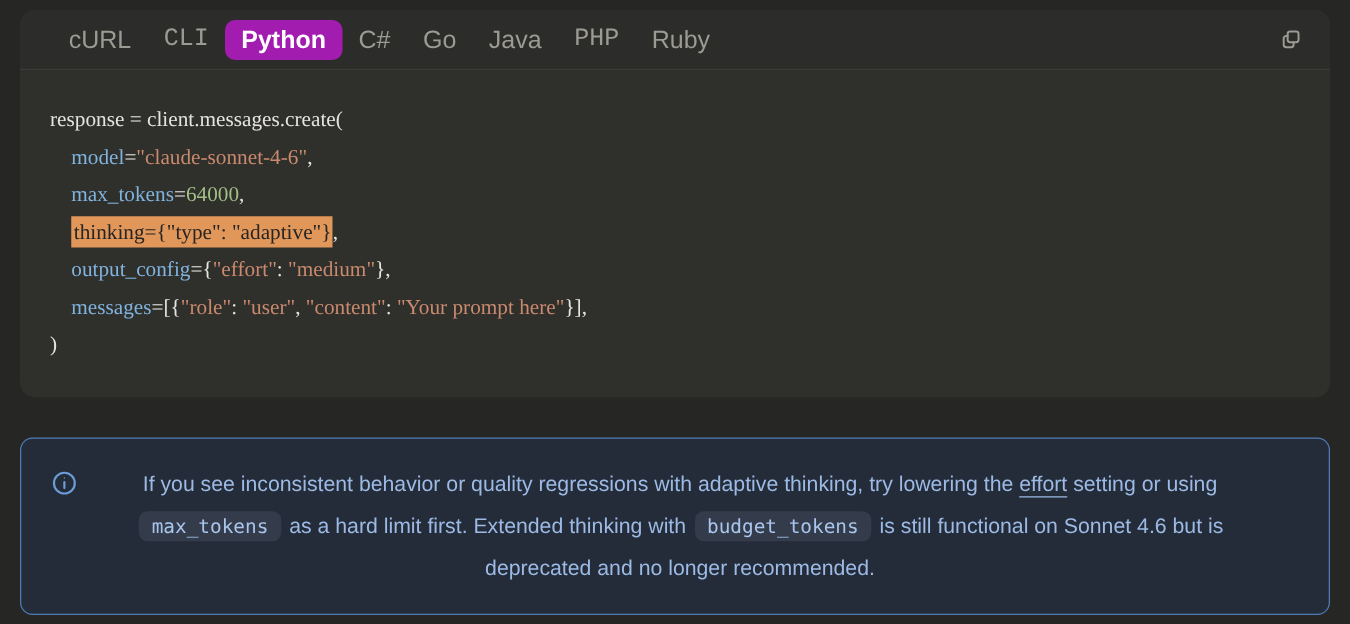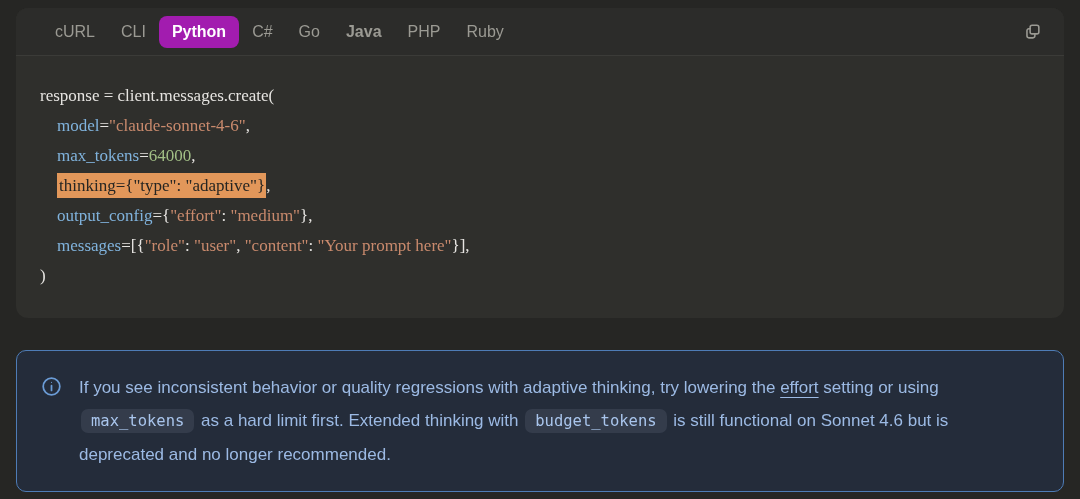--- a/index.html
+++ b/index.html
@@ -21,21 +21,21 @@
   .tabbar {
     display: flex;
     align-items: center;
     background: #2C2C2A;
     border-bottom: 1px solid #3B3B38;
     padding: 7px 18px 7px 26px;
     height: 33px;
   }
   .tab {
     color: #9B9A93;
-    font-size: 16px;
+    font-size: 20px;
     padding: 6px 13px;
     border-radius: 8px;
     cursor: pointer;
     white-space: nowrap;
     line-height: 20px;
   }
   .tab.active {
     background: #0A0A09;
     color: #FFFFFF;
     font-weight: 600;
@@ -71,20 +71,21 @@
   
   .callout {
     margin: 32px 16px 0 16px;
     background: #242C3A;
     border: 1.5px solid #4E7CB6;
     border-radius: 10px;
     padding: 20px 24px 20px 24px;
     display: flex;
     gap: 17px;
     box-sizing: border-box;
+    text-align: center;
   }
   .callout-icon {
     flex: 0 0 auto;
     margin-top: 5px;
   }
   .callout-text {
     color: #9CBAE4;
     font-size: 17px;
     line-height: 33px;
     max-width: 930px;
@@ -107,26 +108,26 @@
     white-space: nowrap;
   }
 </style>
 </head>
 <body>
 
 <div class="code-card">
   <div class="tabbar" id="tabbar">
 
     <button class="tab" style="background: none; border: none; font-family: inherit;">cURL</button>
-      <button class="tab" style="background: none; border: none; font-family: Liberation Sans, sans-serif;">CLI</button>
+      <button class="tab" style="background: none; border: none; font-family: Liberation Mono, monospace;">CLI</button>
       <button class="tab active" style="background: #a21caf; border: none; font-family: inherit;">Python</button>
       <button class="tab" style="background: none; border: none; font-family: inherit;">C#</button>
       <button class="tab" style="background: none; border: none; font-family: Liberation Sans, sans-serif;">Go</button>
-      <button class="tab" style="background: none; border: none; font-family: inherit; font-weight: bold;">Java</button>
-      <button class="tab" style="background: none; border: none; font-family: Liberation Sans, sans-serif;">PHP</button>
+      <button class="tab" style="background: none; border: none; font-family: inherit;">Java</button>
+      <button class="tab" style="background: none; border: none; font-family: Liberation Mono, monospace;">PHP</button>
       <button class="tab" style="background: none; border: none; font-family: inherit; text-align: right;">Ruby</button>
       <button class="copy-btn" title="">
       <span style="display:flex;">
         <svg width="19" height="19" viewBox="0 0 24 24" fill="none" stroke="#9B9A93" stroke-width="2" stroke-linecap="round" stroke-linejoin="round">
           <rect x="9" y="4" width="11" height="11" rx="2.5"></rect>
           <path d="M15 15v2.5a2.5 2.5 0 0 1-2.5 2.5H7.5A2.5 2.5 0 0 1 5 17.5V11a2.5 2.5 0 0 1 2.5-2.5H9"></path>
         </svg>
       </span>
     </button>
   </div>

